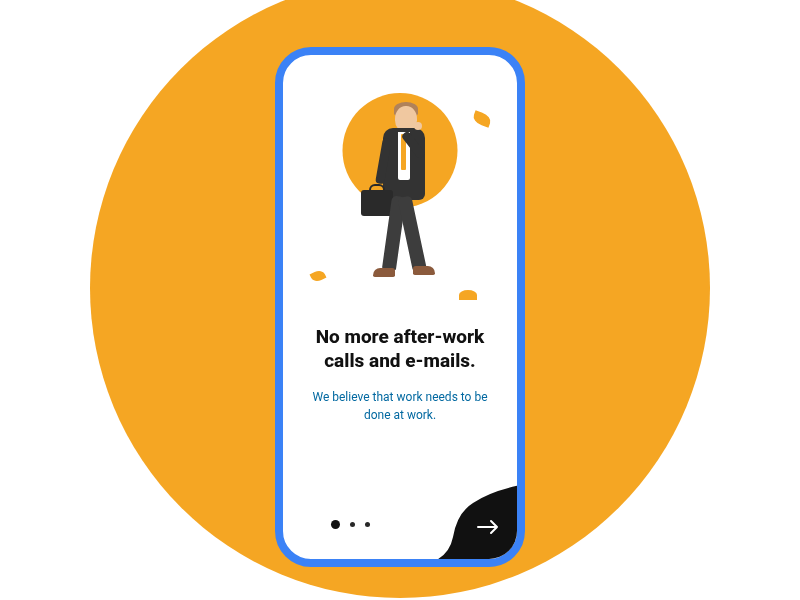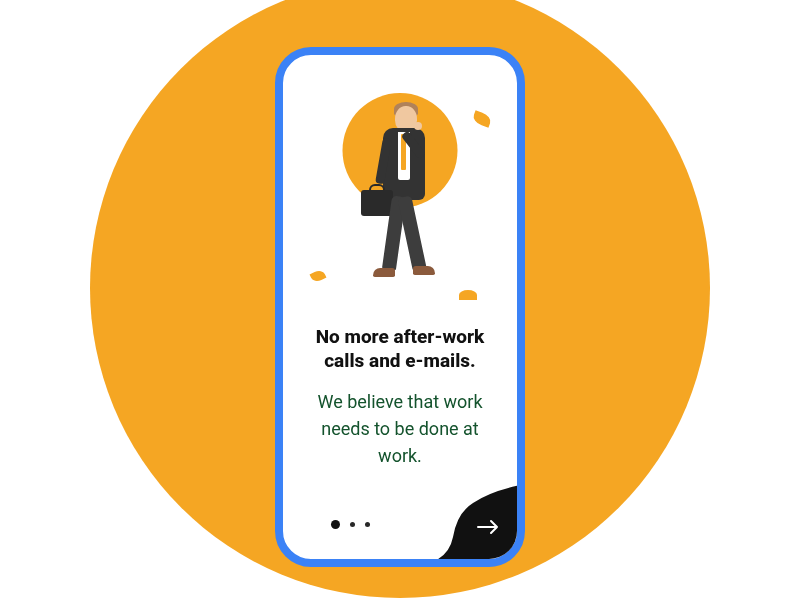--- a/index.html
+++ b/index.html
@@ -237,22 +237,22 @@
       text-align: center;
     }
     .title {
       font-size: 19px;
       font-weight: 800;
       color: #111111;
       line-height: 1.28;
       margin-bottom: 14px;
     }
     .subtitle {
-      font-size: 18px;
-      color: #14532d;
+      font-size: 12px;
+      color: #0369a1;
       font-weight: 400;
       line-height: 1.5;
     }
     .nav-area {
       position: absolute;
       bottom: 0;
       left: 0;
       width: 100%;
       height: 80px;
     }

